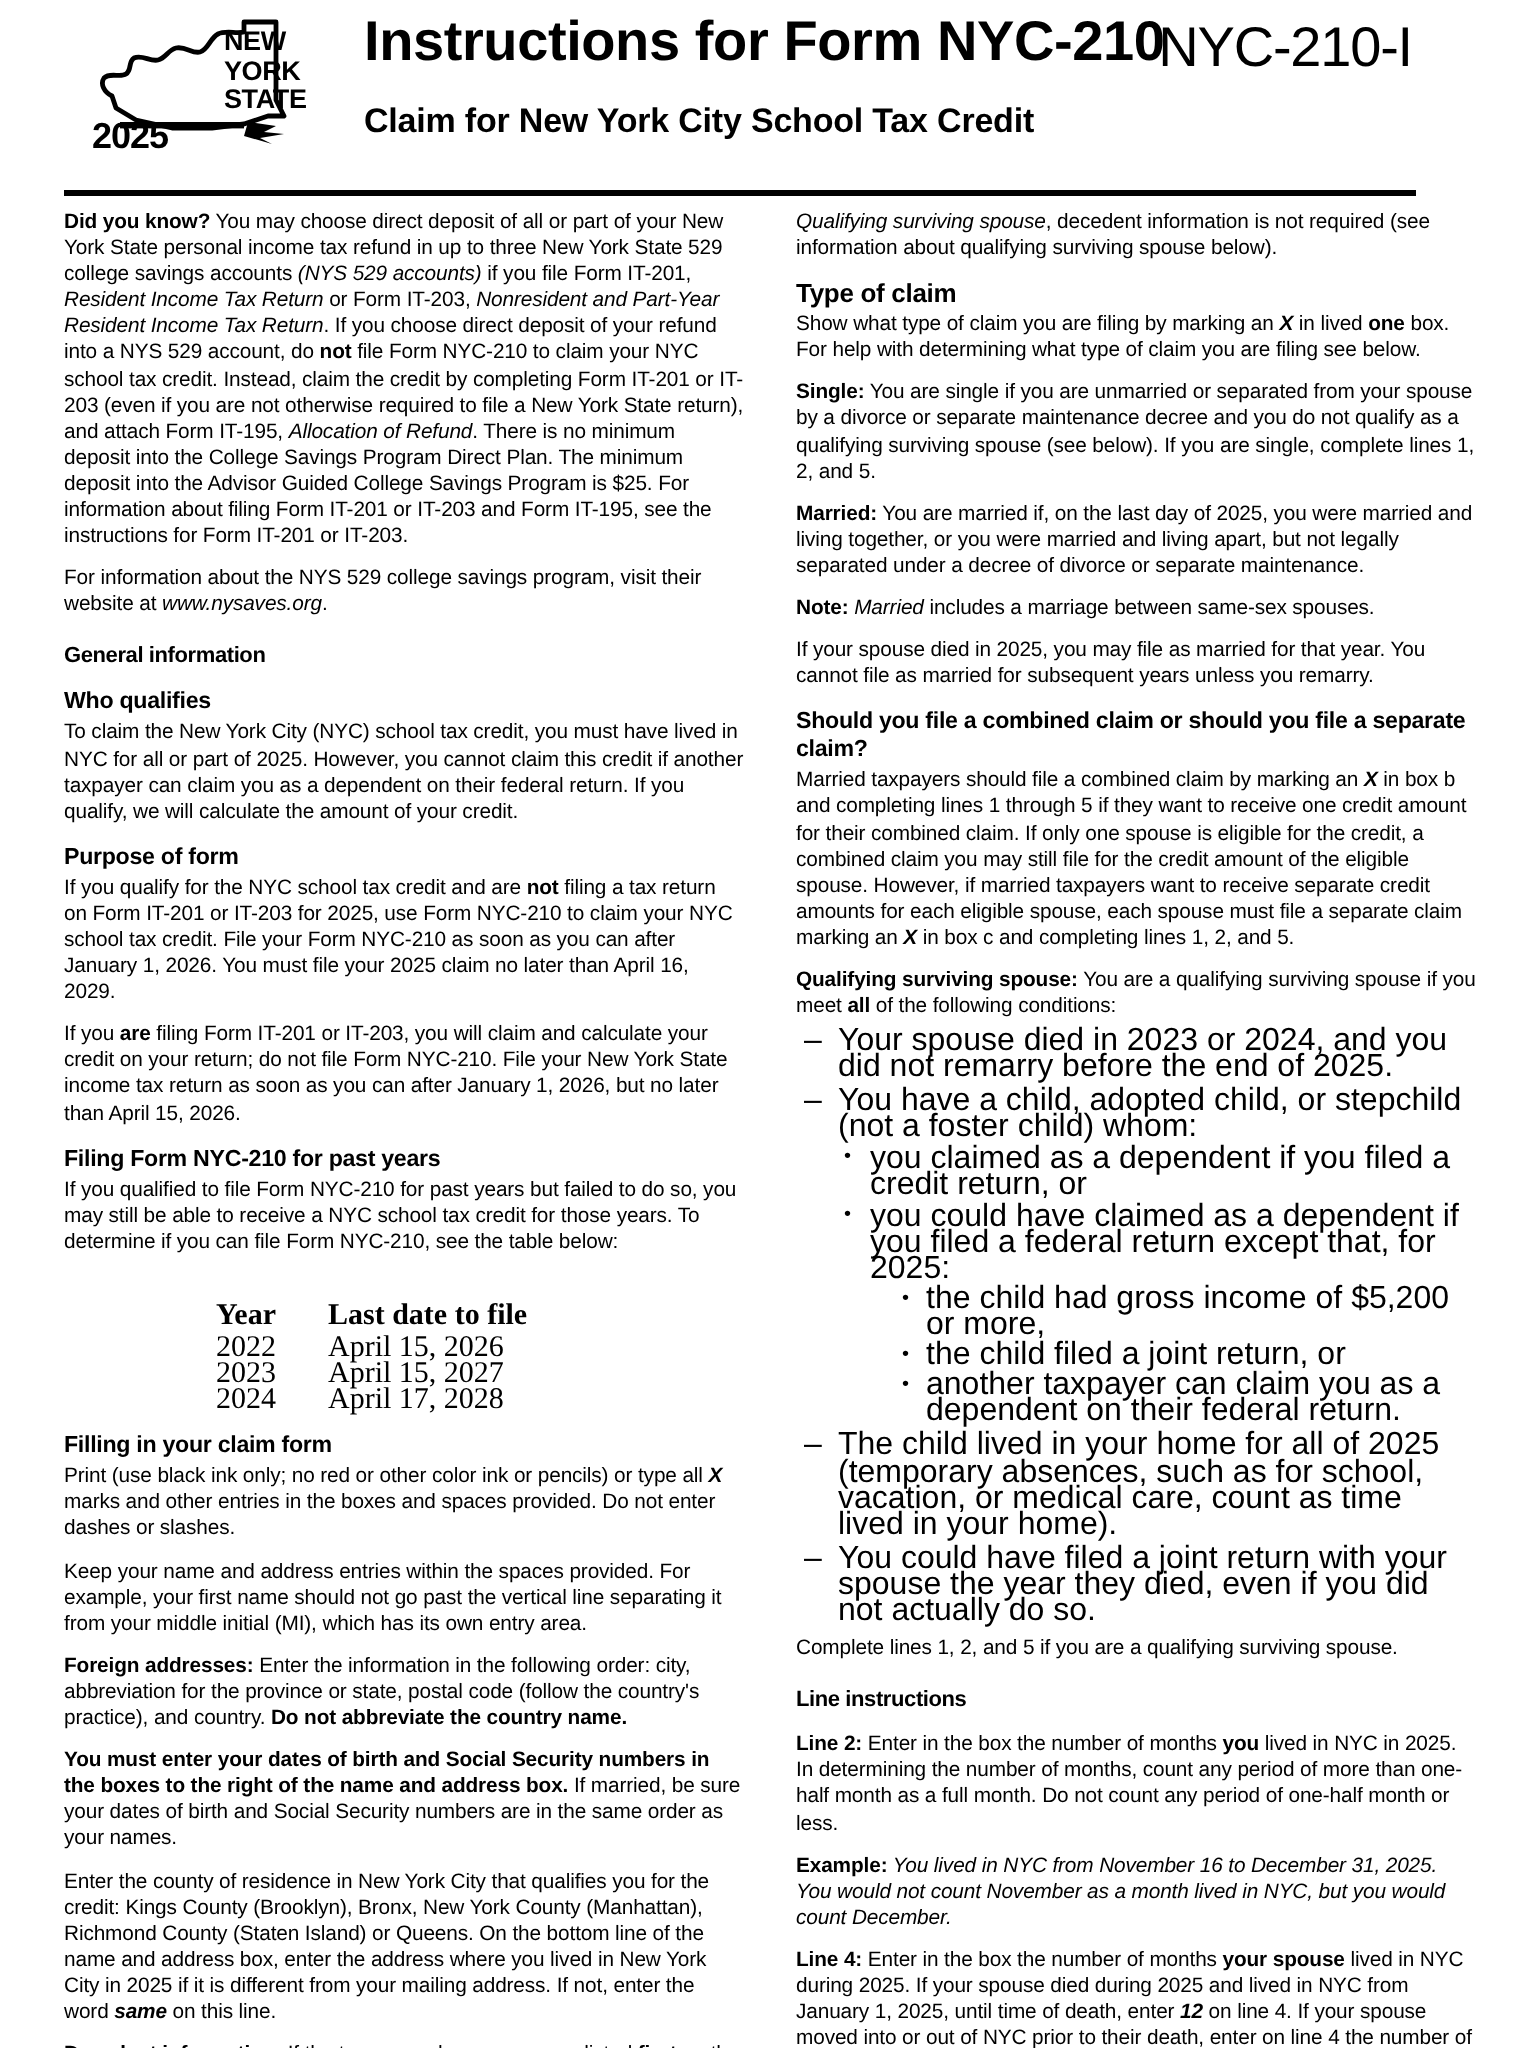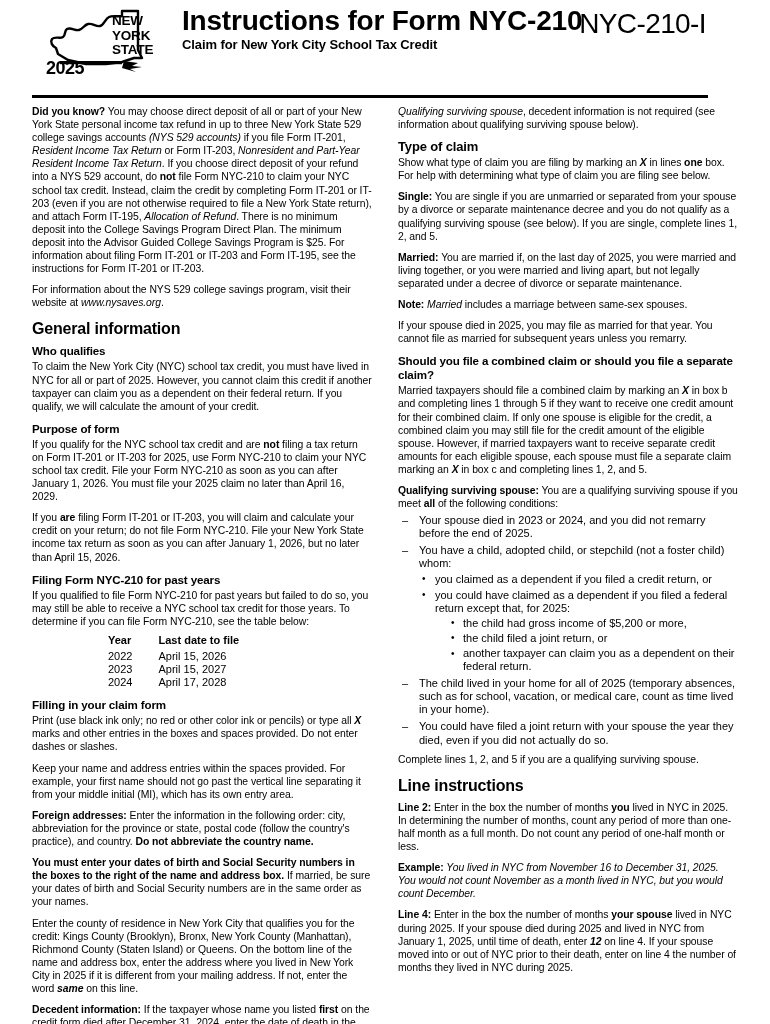--- a/index.html
+++ b/index.html
@@ -47,25 +47,25 @@
     letter-spacing: -0.1px;
     margin-bottom: 1px;
   }
   .main-title {
     font-size: 28px;
     font-weight: bold;
     line-height: 25px;
     letter-spacing: -0.2px;
   }
   .sub-title {
-    font-size: 13px;
+    font-size: 17px;
     font-weight: bold;
     line-height: 21px;
     letter-spacing: -0.1px;
-    margin-top: 1px;
+    margin-top: 17px;
   }
   .form-no {
     position: absolute;
     right: 2px;
     top: 8px;
     font-size: 28px;
     font-weight: normal;
     letter-spacing: -0.6px;
   }
   .rule {
@@ -88,62 +88,63 @@
   
   p.body {
     font-size: 10.4px;
     line-height: 13.1px;
     margin: 0 0 8px 0;
     text-align: left;
     letter-spacing: -0.06px;
   }
   p.tight { margin-bottom: 4px; }
   h2.big {
-    font-size: 16px;
+    font-size: 11px;
     font-weight: bold;
     margin: 10px 0 6px 0;
     line-height: 19px;
     letter-spacing: -0.2px;
   }
   h3.sec {
     font-size: 11.6px;
     font-weight: bold;
     margin: 9px 0 2px 0;
     line-height: 14px;
     letter-spacing: -0.15px;
   }
   h3.sec.tight-top { margin-top: 4px; }
   b, strong { font-weight: bold; }
   i, em { font-style: italic; }
 
   
   table.years {
     border-collapse: collapse;
-    margin: 6px 0 8px 76px;
-    font-size: 11px;
+    margin: 24px 0 8px 76px;
+    font-size: 15px;
     line-height: 13.1px;
+    font-family: Liberation Serif, serif;
   }
   table.years th {
     font-weight: bold;
     text-align: left;
     padding: 0 0 3px 0;
   }
   table.years th.c1, table.years td.c1 {
     padding-right: 26px;
   }
   table.years td { padding: 0; }
 
   
   ul.lvl1 {
     list-style: none;
     margin: 2px 0 2px 0;
     padding: 0 0 0 2px;
   }
   ul.lvl1 > li {
-    font-size: 11px;
+    font-size: 16px;
     line-height: 13.1px;
     position: relative;
     padding-left: 19px;
     margin-bottom: 4px;
   }
   ul.lvl1 > li::before {
     content: "\2013";
     position: absolute;
     left: 2px;
     top: 0;
@@ -264,21 +265,21 @@
       <p class="body"><b>You must enter your dates of birth and Social Security numbers in the boxes to the right of the name and address box.</b><span> If married, be sure your dates of birth and Social Security numbers are in the same order as your names.</span></p>
       <p class="body"><span>Enter the county of residence in New York City that qualifies you for the credit: Kings County (Brooklyn), Bronx, New York County (Manhattan), Richmond County (Staten Island) or Queens. On the bottom line of the name and address box, enter the address where you lived in New York City in 2025 if it is different from your mailing address. If not, enter the word </span><b><i>same</i></b><span> on this line.</span></p>
       <p class="body"><b>Decedent information:</b><span> If the taxpayer whose name you listed </span><b>first</b><span> on the credit form died after December 31, 2024, enter the date of death in the box labeled </span></p>
     </div>
 
     <div class="col">
 
       <p class="body"><i>Qualifying surviving spouse</i><span>, decedent information is not required (see information about qualifying surviving spouse below).</span></p>
 
       <h3 class="sec" style="font-size:13px;">Type of claim</h3>
-      <p class="body"><span>Show what type of claim you are filing by marking an </span><b><i>X</i></b><span> in lines </span><b>one</b><span> box. For help with determining what type of claim you are filing see below.</span></p>
+      <p class="body"><span>Show what type of claim you are filing by marking an </span><b><i>X</i></b><span> in lived </span><b>one</b><span> box. For help with determining what type of claim you are filing see below.</span></p>
 
       <p class="body"><b>Single:</b><span> You are single if you are unmarried or separated from your spouse by a divorce or separate maintenance decree and you do not qualify as a qualifying surviving spouse (see below). If you are single, complete lines 1, 2, and 5.</span></p>
 
       <p class="body"><b>Married:</b><span> You are married if, on the last day of 2025, you were married and living together, or you were married and living apart, but not legally separated under a decree of divorce or separate maintenance.</span></p>
 
       <p class="body"><b>Note:</b><i> Married</i><span> includes a marriage between same-sex spouses.</span></p>
 
       <p class="body">If your spouse died in 2025, you may file as married for that year. You cannot file as married for subsequent years unless you remarry.</p>
 
       <h3 class="sec">Should you file a combined claim or should you file a separate claim?</h3>

